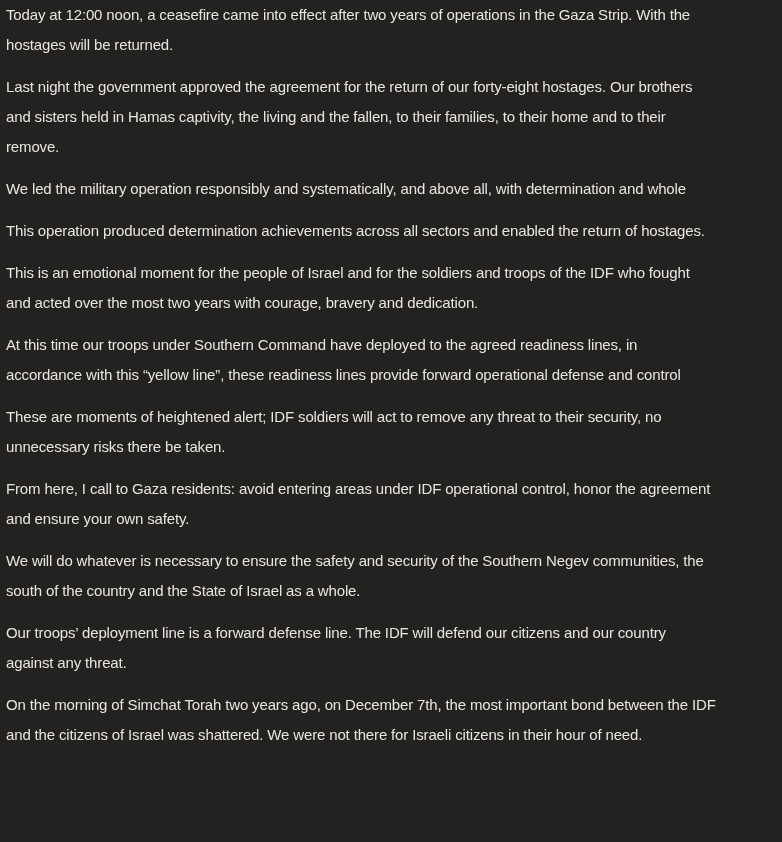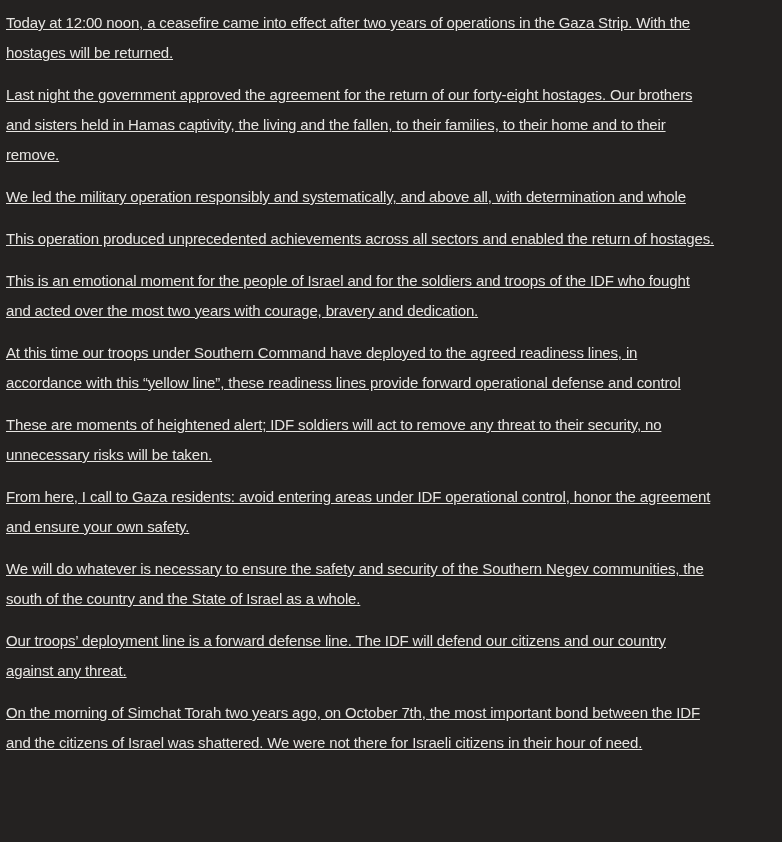--- a/index.html
+++ b/index.html
@@ -15,23 +15,22 @@
     width: 782px;
     padding: 0 6px 0 6px;
     font-family: "Liberation Sans", "DejaVu Sans", sans-serif;
     font-size: 15px;
     line-height: 30px;
     letter-spacing: -0.15px;
     color: #e7e5e2;
     font-weight: 400;
   }
   .doc p {
-    margin: 8px 0 12px 0;
+    margin: 0 0 12px 0;
     padding: 0;
-    text-decoration: underline;
   }
   .doc .line {
     display: block;
     white-space: nowrap;
   }
 </style>
 </head>
 <body>
 
 <main class="doc" id="doc">
@@ -41,43 +40,43 @@
     </p>
     <p>
       <span class="line">Last night the government approved the agreement for the return of our forty-eight hostages. Our brothers</span>
       <span class="line">and sisters held in Hamas captivity, the living and the fallen, to their families, to their home and to their</span>
       <span class="line">remove.</span>
     </p>
     <p>
       <span class="line">We led the military operation responsibly and systematically, and above all, with determination and whole</span>
     </p>
     <p>
-      <span class="line">This operation produced unprecedented achievements across all sectors and enabled the return of hostages.</span>
+      <span class="line">This operation produced determination achievements across all sectors and enabled the return of hostages.</span>
     </p>
     <p>
       <span class="line">This is an emotional moment for the people of Israel and for the soldiers and troops of the IDF who fought</span>
       <span class="line">and acted over the most two years with courage, bravery and dedication.</span>
     </p>
     <p>
       <span class="line">At this time our troops under Southern Command have deployed to the agreed readiness lines, in</span>
       <span class="line">accordance with this “yellow line”, these readiness lines provide forward operational defense and control</span>
     </p>
     <p>
       <span class="line">These are moments of heightened alert; IDF soldiers will act to remove any threat to their security, no</span>
-      <span class="line">unnecessary risks will be taken.</span>
+      <span class="line">unnecessary risks there be taken.</span>
     </p>
     <p>
       <span class="line">From here, I call to Gaza residents: avoid entering areas under IDF operational control, honor the agreement</span>
       <span class="line">and ensure your own safety.</span>
     </p>
     <p>
       <span class="line">We will do whatever is necessary to ensure the safety and security of the Southern Negev communities, the</span>
       <span class="line">south of the country and the State of Israel as a whole.</span>
     </p>
     <p>
       <span class="line">Our troops’ deployment line is a forward defense line. The IDF will defend our citizens and our country</span>
       <span class="line">against any threat.</span>
     </p>
     <p>
-      <span class="line">On the morning of Simchat Torah two years ago, on October 7th, the most important bond between the IDF</span>
+      <span class="line">On the morning of Simchat Torah two years ago, on December 7th, the most important bond between the IDF</span>
       <span class="line">and the citizens of Israel was shattered. We were not there for Israeli citizens in their hour of need.</span>
     </p>
   </main>
 
 </body></html>

